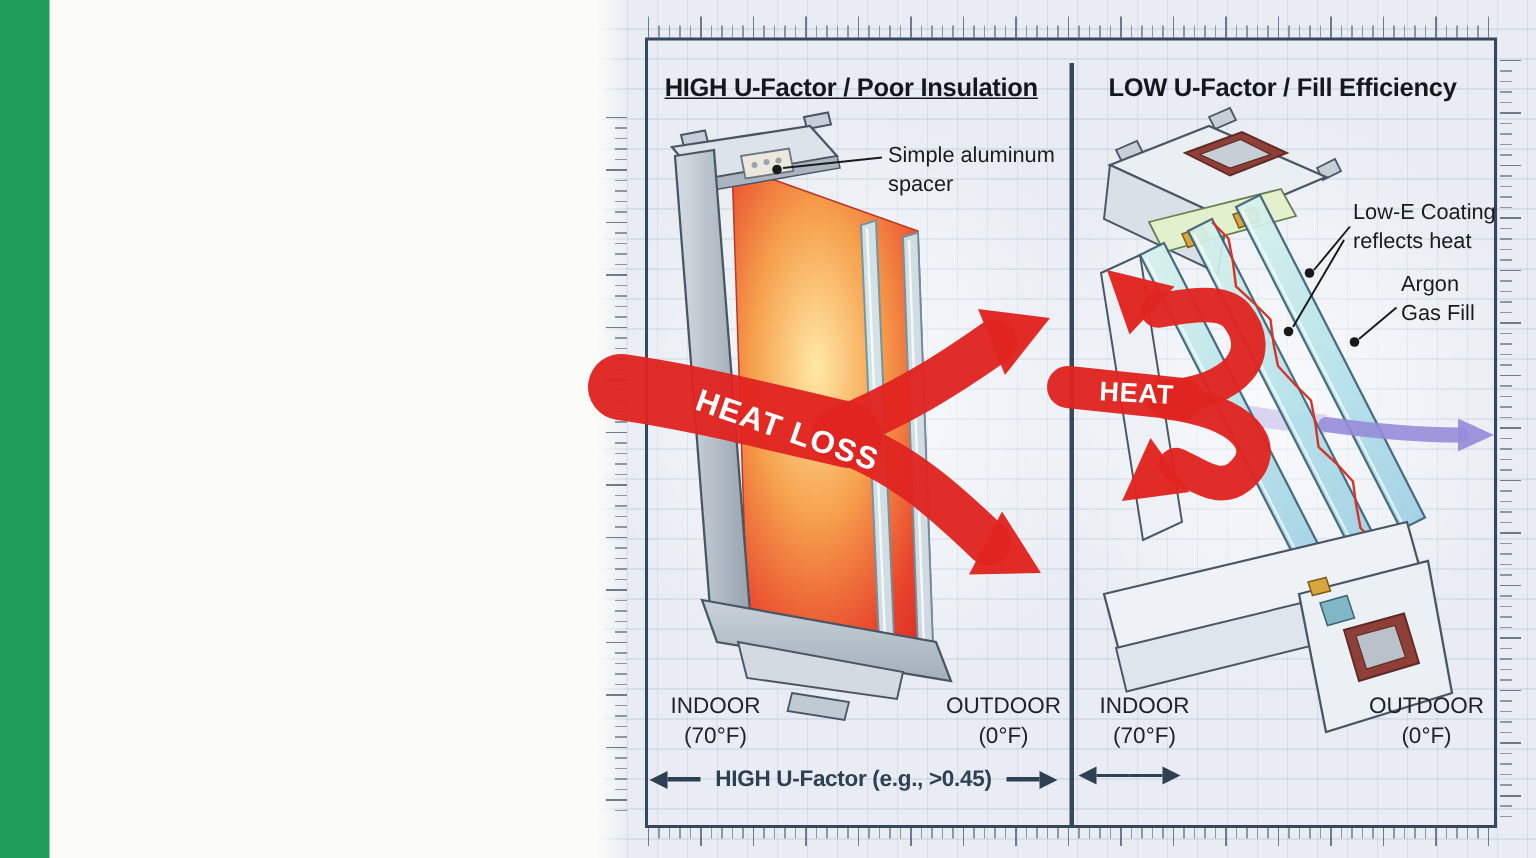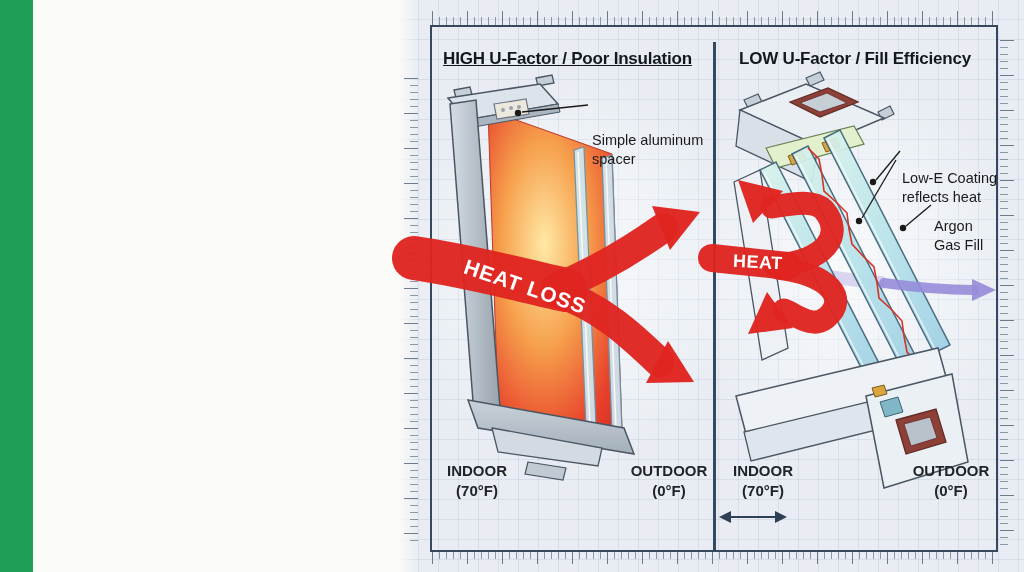--- a/index.html
+++ b/index.html
@@ -43,26 +43,26 @@
     background-image:repeating-linear-gradient(180deg,#4e5f73 0 1px,transparent 1px 35px),
                      repeating-linear-gradient(180deg,#74828f 0 1px,transparent 1px 7px);
     background-size:14px 100%,8px 100%;background-position:left top,left top;}
 
   
   .panel-header{position:absolute;top:49px;font-weight:700;font-size:17px;color:#14171c;
     text-align:center;letter-spacing:-0.2px;}
   #header-left{left:442px;width:251px;text-decoration:underline;}
   #header-right{left:716px;width:278px;}
 
-  .callout{position:absolute;font-size:14.5px;color:#1b1b1b;line-height:1.3;margin-top:36px;}
+  .callout{position:absolute;font-size:14.5px;color:#1b1b1b;line-height:1.3;}
   #spacer-label{left:592px;top:95px;width:125px;}
   #lowe-label{left:902px;top:133px;width:96px;}
   #argon-label{left:934px;top:181px;width:64px;}
 
-  .temp-label{position:absolute;top:461px;text-align:center;font-weight:700;font-size:15px;
+  .temp-label{position:absolute;top:461px;text-align:center;font-weight:400;font-size:15px;
     color:#20242a;line-height:1.35;}
   #indoor-left{left:430px;width:94px;}  #outdoor-left{left:620px;width:98px;}
   #indoor-right{left:716px;width:94px;} #outdoor-right{left:903px;width:96px;}
 
   
   .measure{position:absolute;top:511px;display:flex;align-items:center;color:#2e4053;
     font-weight:700;font-size:15px;letter-spacing:-0.2px;}
   #measure-left{left:433px;width:272px;}
   #measure-right{left:719px;width:272px;}
   .measure .txt{flex:1;text-align:center;white-space:nowrap;}
@@ -230,20 +230,27 @@
   </div>
   <div class="temp-label" id="indoor-right">
     <div>INDOOR</div>
     <div>(70°F)</div>
   </div>
   <div class="temp-label" id="outdoor-right">
     <div>OUTDOOR</div>
     <div>(0°F)</div>
   </div>
 
+  <div class="measure" id="measure-left">
+    <div class="tri-l"></div>
+    <div class="mline"></div>
+    <span class="txt">HIGH U-Factor (e.g., &gt;0.45)</span>
+    <div class="mline"></div>
+    <div class="tri-r"></div>
+  </div>
   <div class="measure" id="measure-right">
     <div class="tri-l"></div>
     <div class="mline"></div>
     <div class="mline"></div>
     <div class="tri-r"></div>
   </div>
 
 </div>
 
 </body></html>

